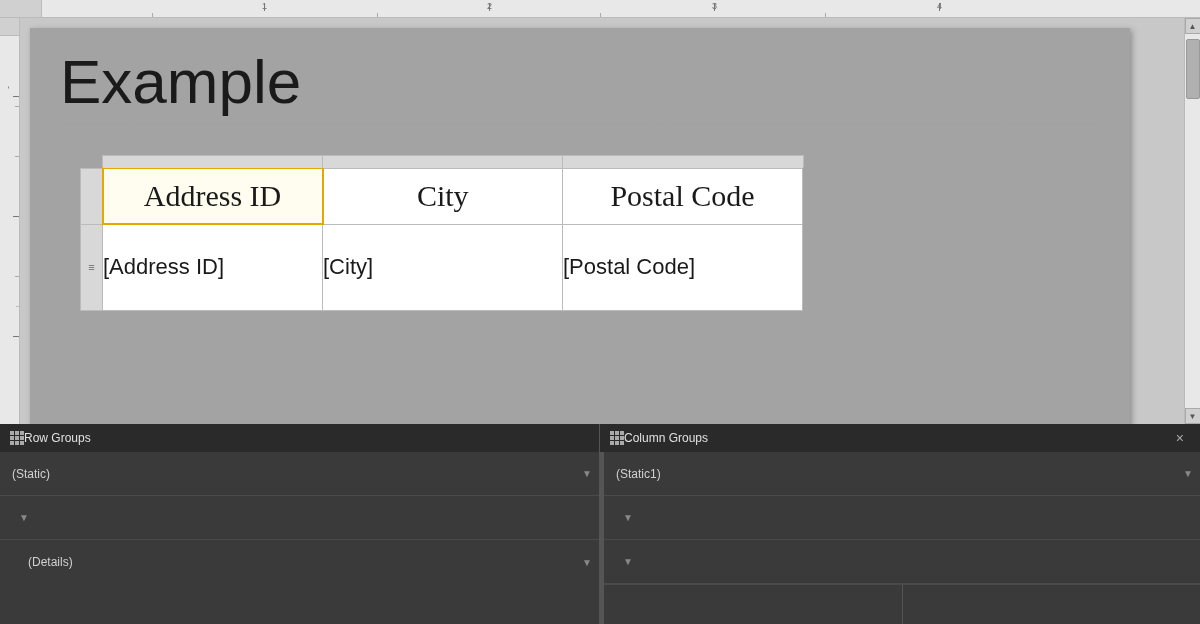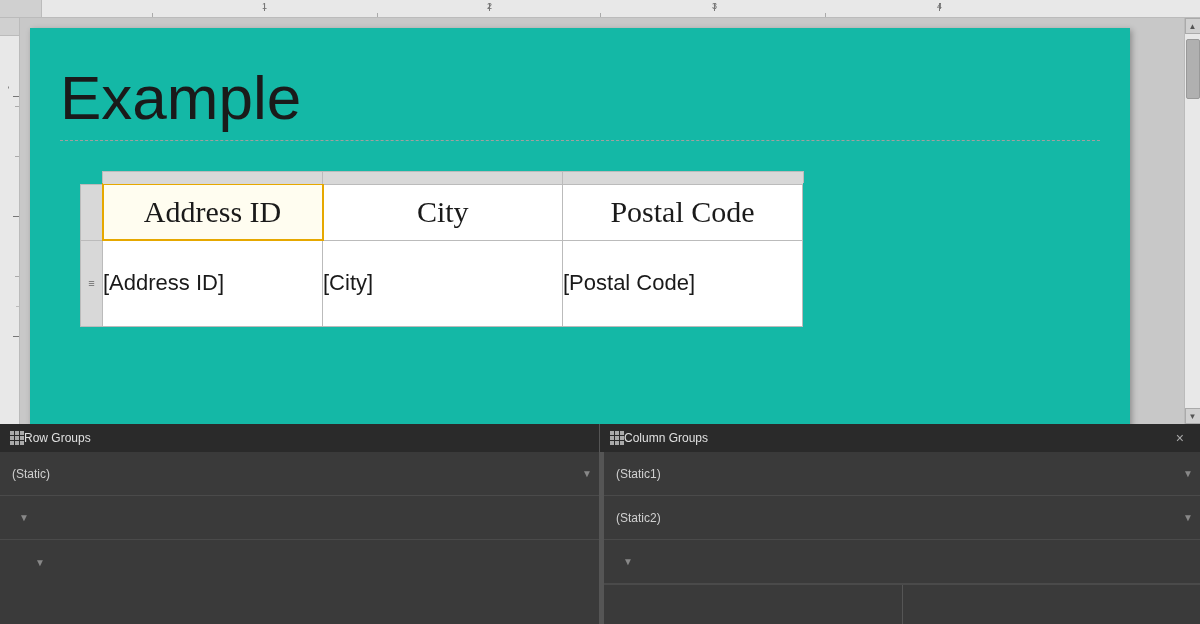--- a/index.html
+++ b/index.html
@@ -91,27 +91,27 @@
       left: 1px;
       width: 14px;
       height: 60px;
       background: #b0b0b0;
       border: 1px solid #999;
       border-radius: 2px;
     }
 
     
     .page {
-      background: #14b8a6;
+      background: #a3a3a3;
       margin: 10px 0 0 10px;
       width: 1100px;
       min-height: 440px;
       position: relative;
       box-shadow: 2px 2px 6px rgba(0,0,0,0.3);
-      padding: 36px 30px 30px 30px;
+      padding: 20px 30px 30px 30px;
     }
 
     .page-title {
       font-size: 62px;
       font-weight: 400;
       color: #1a1a1a;
       font-family: 'Segoe UI', Arial, sans-serif;
       margin-bottom: 4px;
       line-height: 1.1;
     }
@@ -438,33 +438,33 @@
 
     <div class="panel-left-col">
       <div class="panel-row">
         <span class="panel-row-label">(Static)</span>
         <div class="panel-row-chevron">▼</div>
       </div>
       <div class="panel-row">
         <div class="panel-row-chevron">▼</div>
       </div>
       <div class="panel-row indented">
+        <span class="panel-row-label">(Details)</span>
         <div class="panel-row-chevron">▼</div>
       </div>
     </div>
 
     <div style="width:4px; background:#555; cursor:col-resize; flex-shrink:0;"></div>
 
     <div class="panel-right-col">
       <div class="panel-row">
         <span class="panel-row-label">(Static1)</span>
         <div class="panel-row-chevron">▼</div>
       </div>
       <div class="panel-row">
-        <span class="panel-row-label">(Static2)</span>
         <div class="panel-row-chevron">▼</div>
       </div>
       <div class="panel-row">
         <div class="panel-row-chevron">▼</div>
       </div>
 
       <div style="position:relative; flex:1; border-top:1px solid #4a4a4a;">
         <div style="position:absolute; left:50%; top:0; width:1px; height:100%; background:#555;"></div>
       </div>
     </div>

